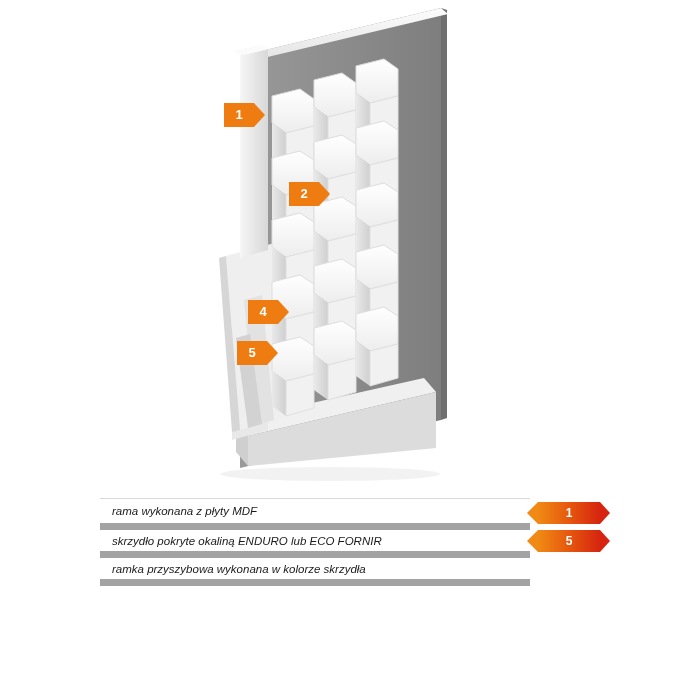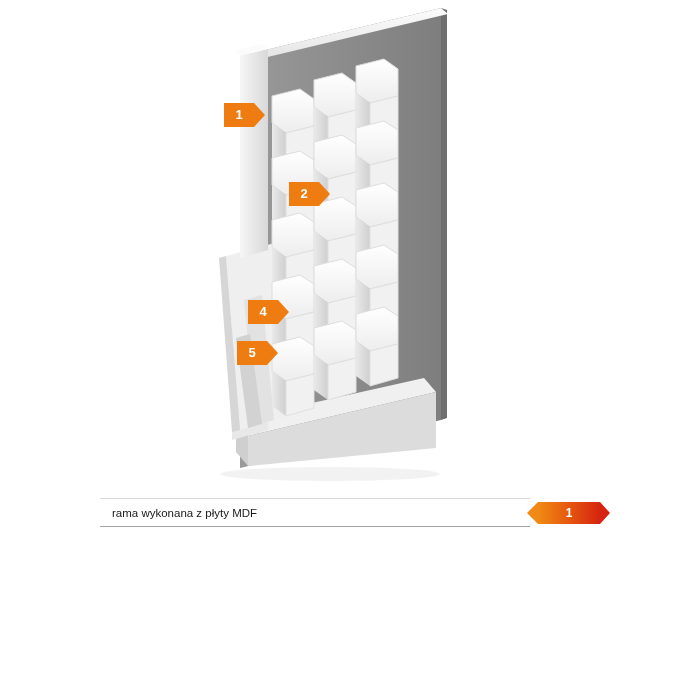--- a/index.html
+++ b/index.html
@@ -67,26 +67,27 @@
     left: 100px;
     top: 498px;
     width: 500px;
     border-collapse: collapse;
   }
   #legend tr {
     height: 28px;
   }
   #legend td.label {
     border-top: 1px solid #d9d9d9;
-    border-bottom: 1px solid #a3a3a3;
+    border-bottom: 7px solid #a3a3a3;
     font-size: 11.5px;
     color: #1a1a1a;
     padding: 0 0 0 12px;
     vertical-align: middle;
     white-space: nowrap;
+    font-style: italic;
   }
   #legend tr + tr td.label {
     border-top: none;
   }
   #legend td.num {
     width: 70px;
     padding: 0;
     vertical-align: middle;
     position: relative;
   }
@@ -267,16 +268,26 @@
   <div class="callout c5"><span>5</span></div>
 
   <table id="legend">
     <tbody>
       <tr>
         <td class="label">rama wykonana z płyty MDF</td>
         <td class="num">
           <div class="numbox"><span>1</span></div>
         </td>
       </tr>
+      <tr>
+        <td class="label">skrzydło pokryte okaliną ENDURO lub ECO FORNIR</td>
+        <td class="num">
+          <div class="numbox"><span>5</span></div>
+        </td>
+      </tr>
+      <tr>
+        <td class="label">ramka przyszybowa wykonana w kolorze skrzydła</td>
+        <td class="num"></td>
+      </tr>
     </tbody>
   </table>
 
 </div>
 
 </body></html>

